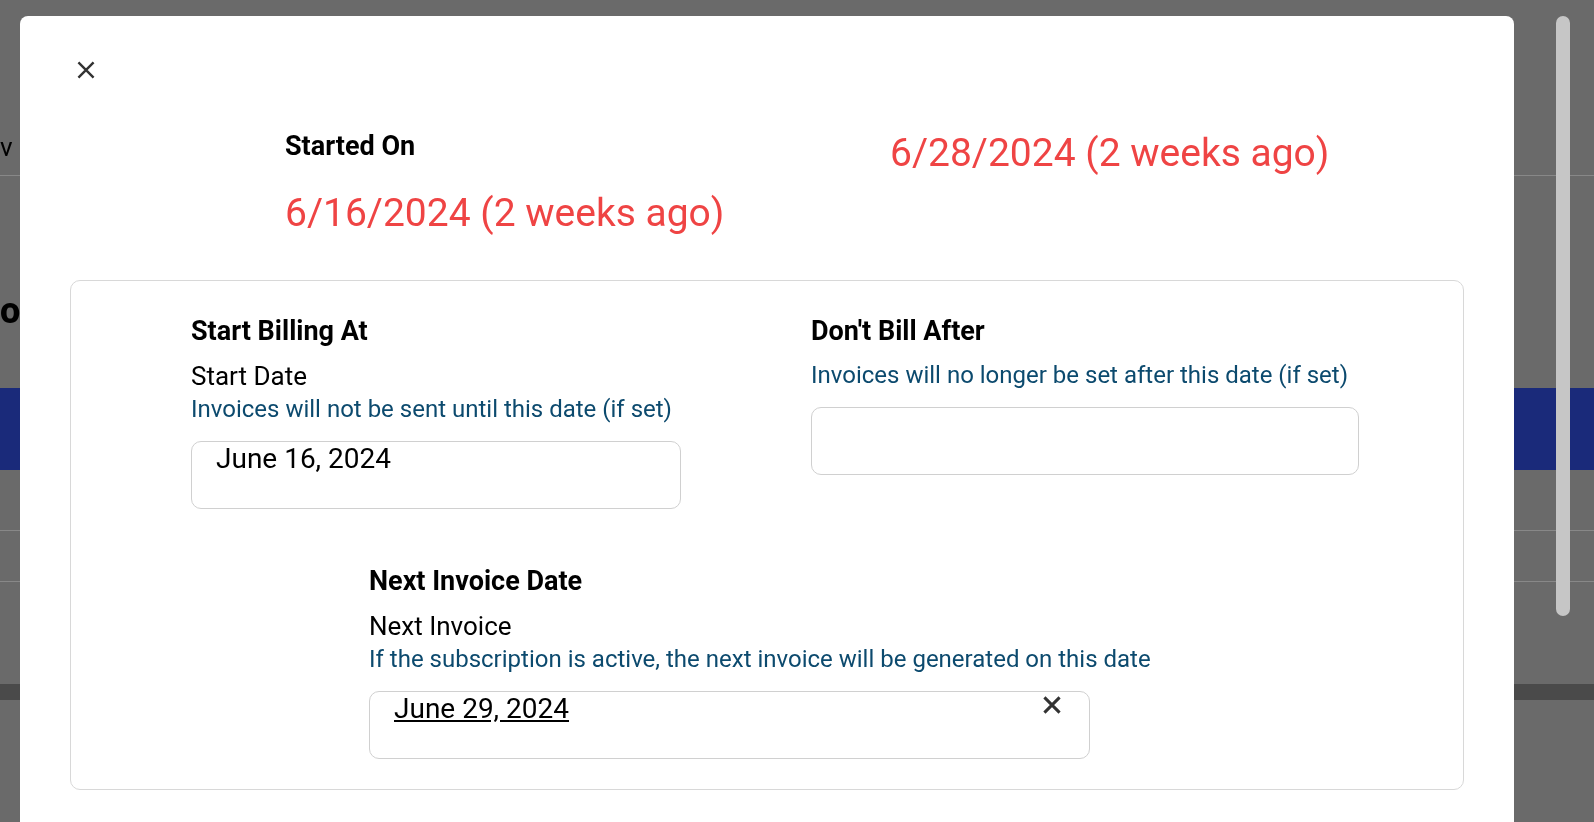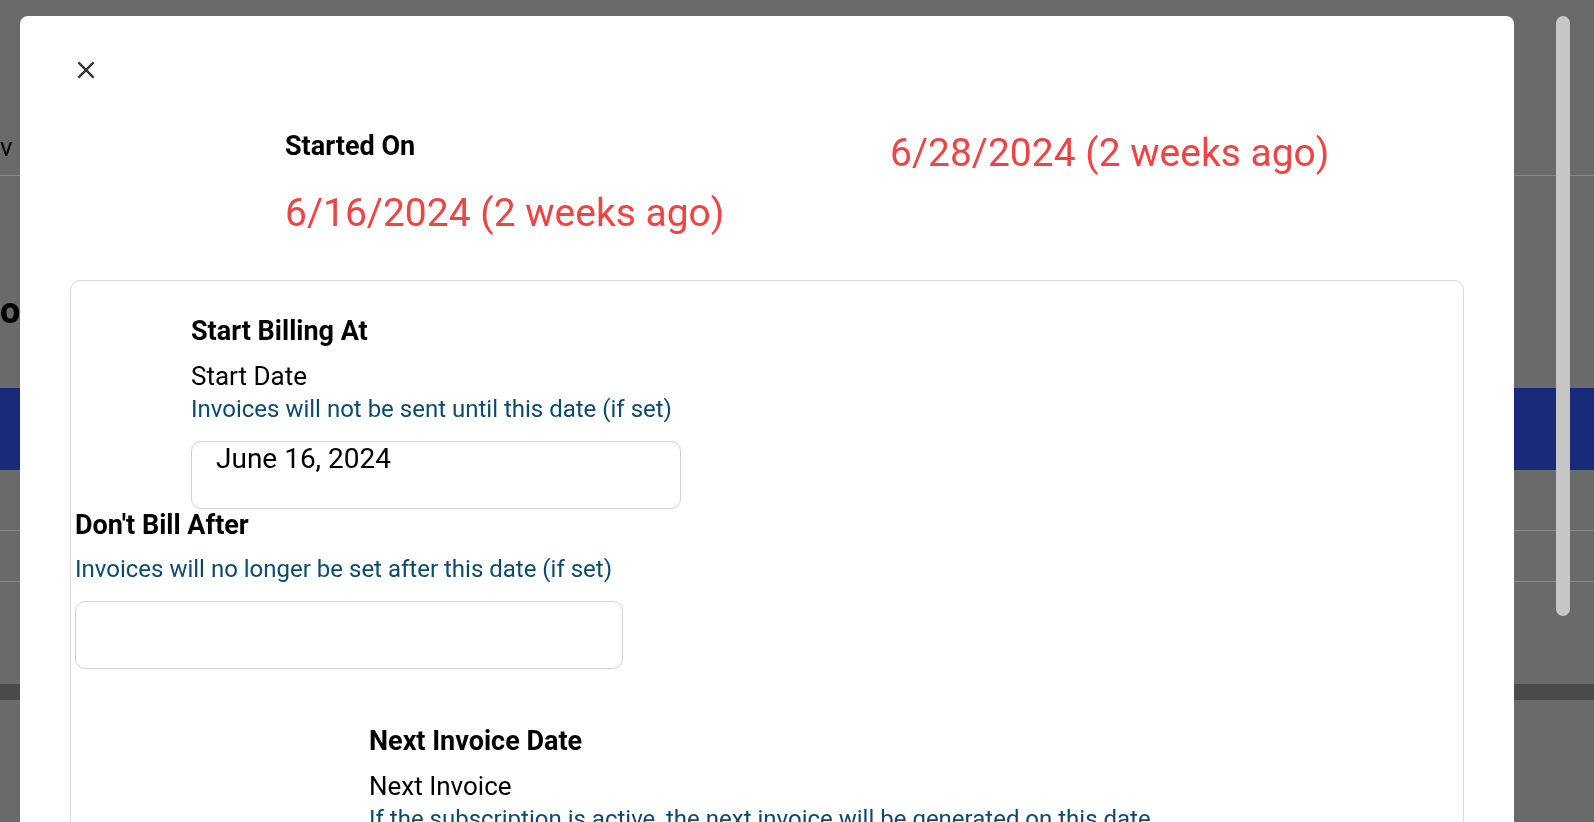--- a/index.html
+++ b/index.html
@@ -120,31 +120,30 @@
     }
     .bordered-section {
       margin: 0 50px 0 50px;
       border: 1px solid #d8d8d8;
       border-radius: 10px;
       padding: 34px 0 30px 0;
     }
     .form-row {
       display: flex;
       padding: 0 0 14px 0;
-      flex-direction: column;
     }
     .form-col {
       flex: 0 0 auto;
     }
     .form-col-left {
       margin-left: 120px;
       width: 608px;
     }
     .form-col-right {
-      margin-left: 4px;
+      margin-left: 12px;
     }
     .section-title {
       font-size: 27px;
       font-weight: 700;
       color: #000;
       margin-bottom: 14px;
     }
     .field-label {
       font-size: 26px;
       color: #000;

